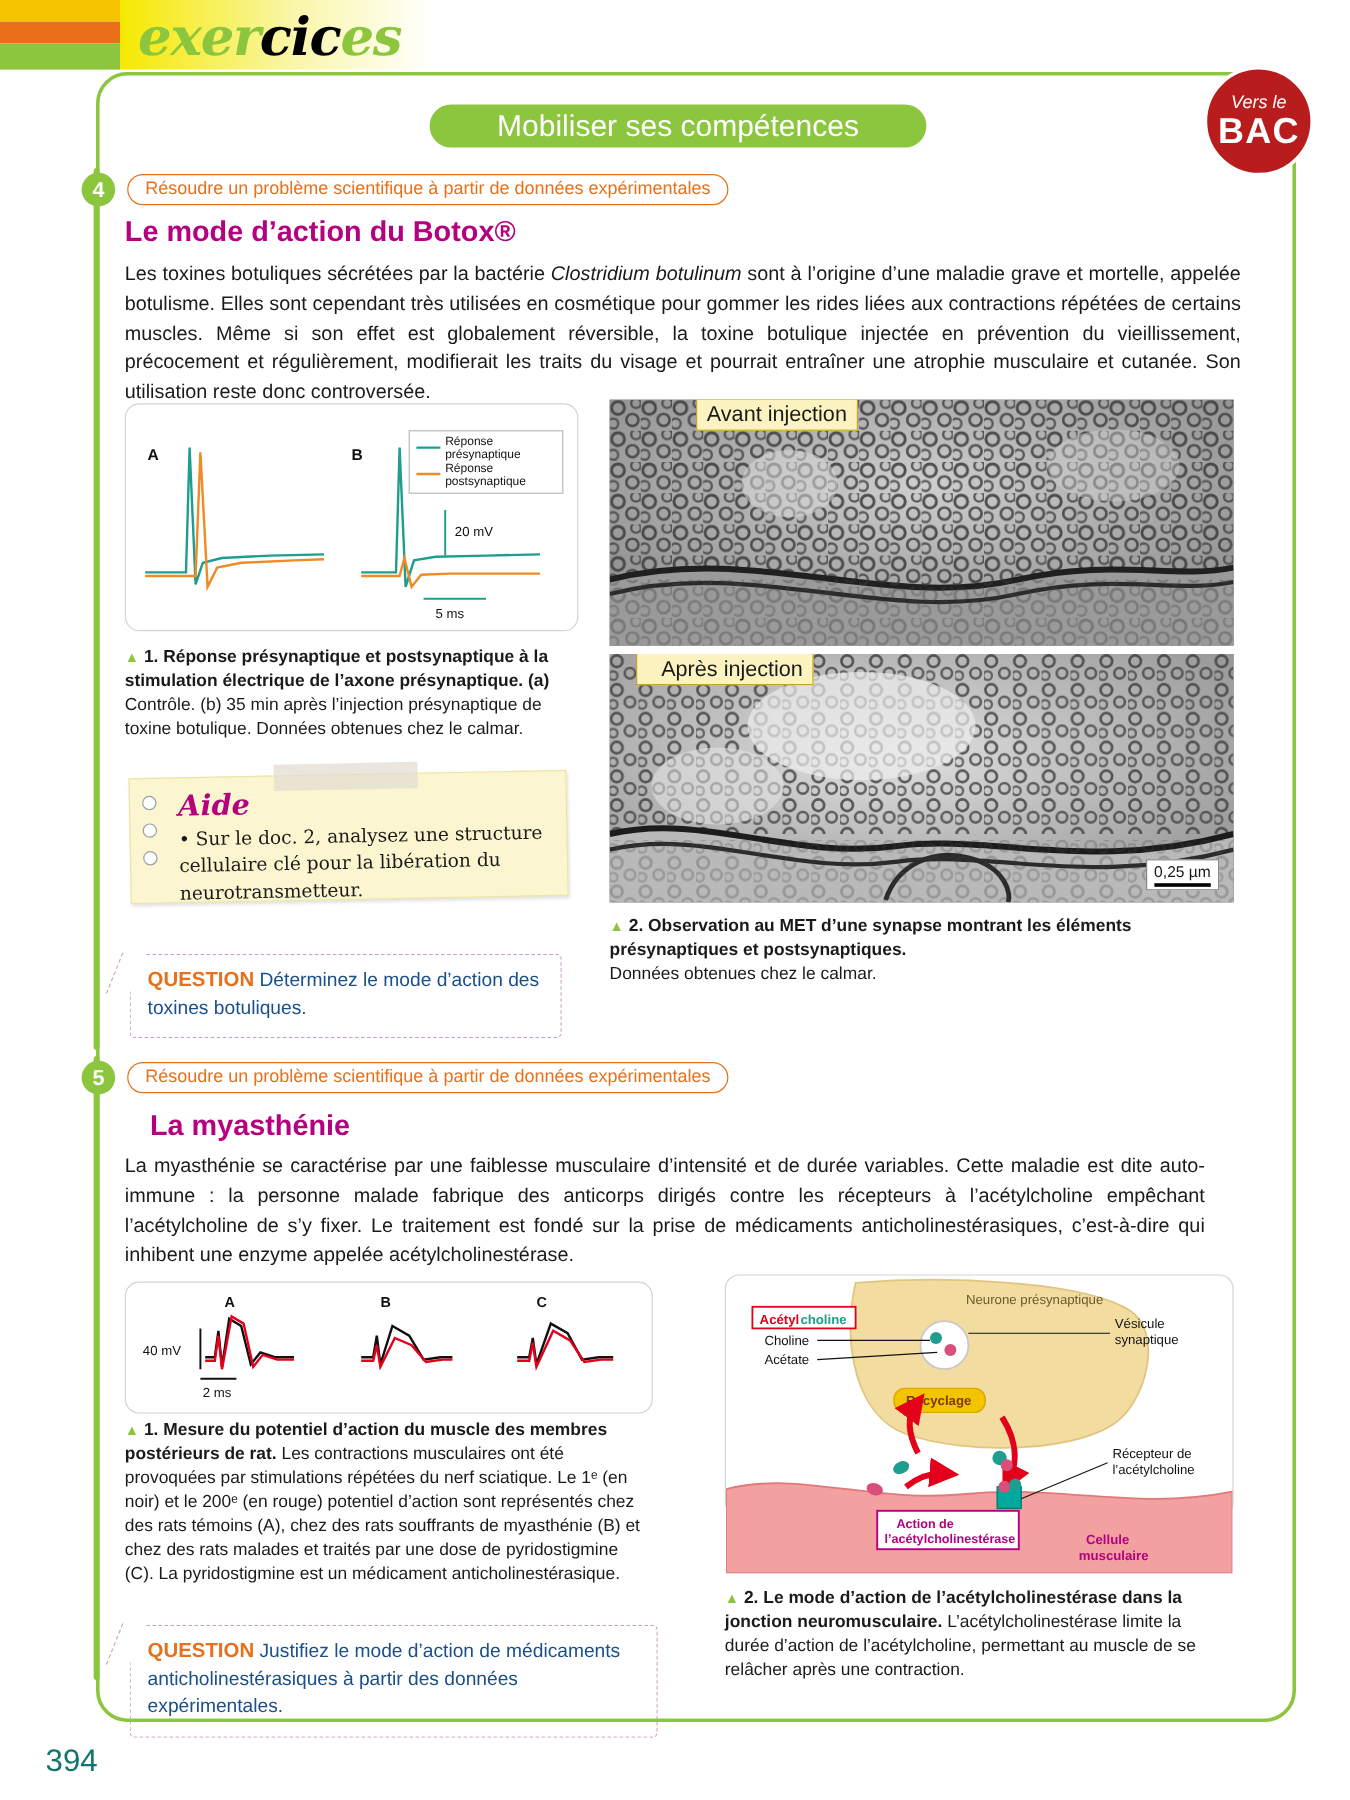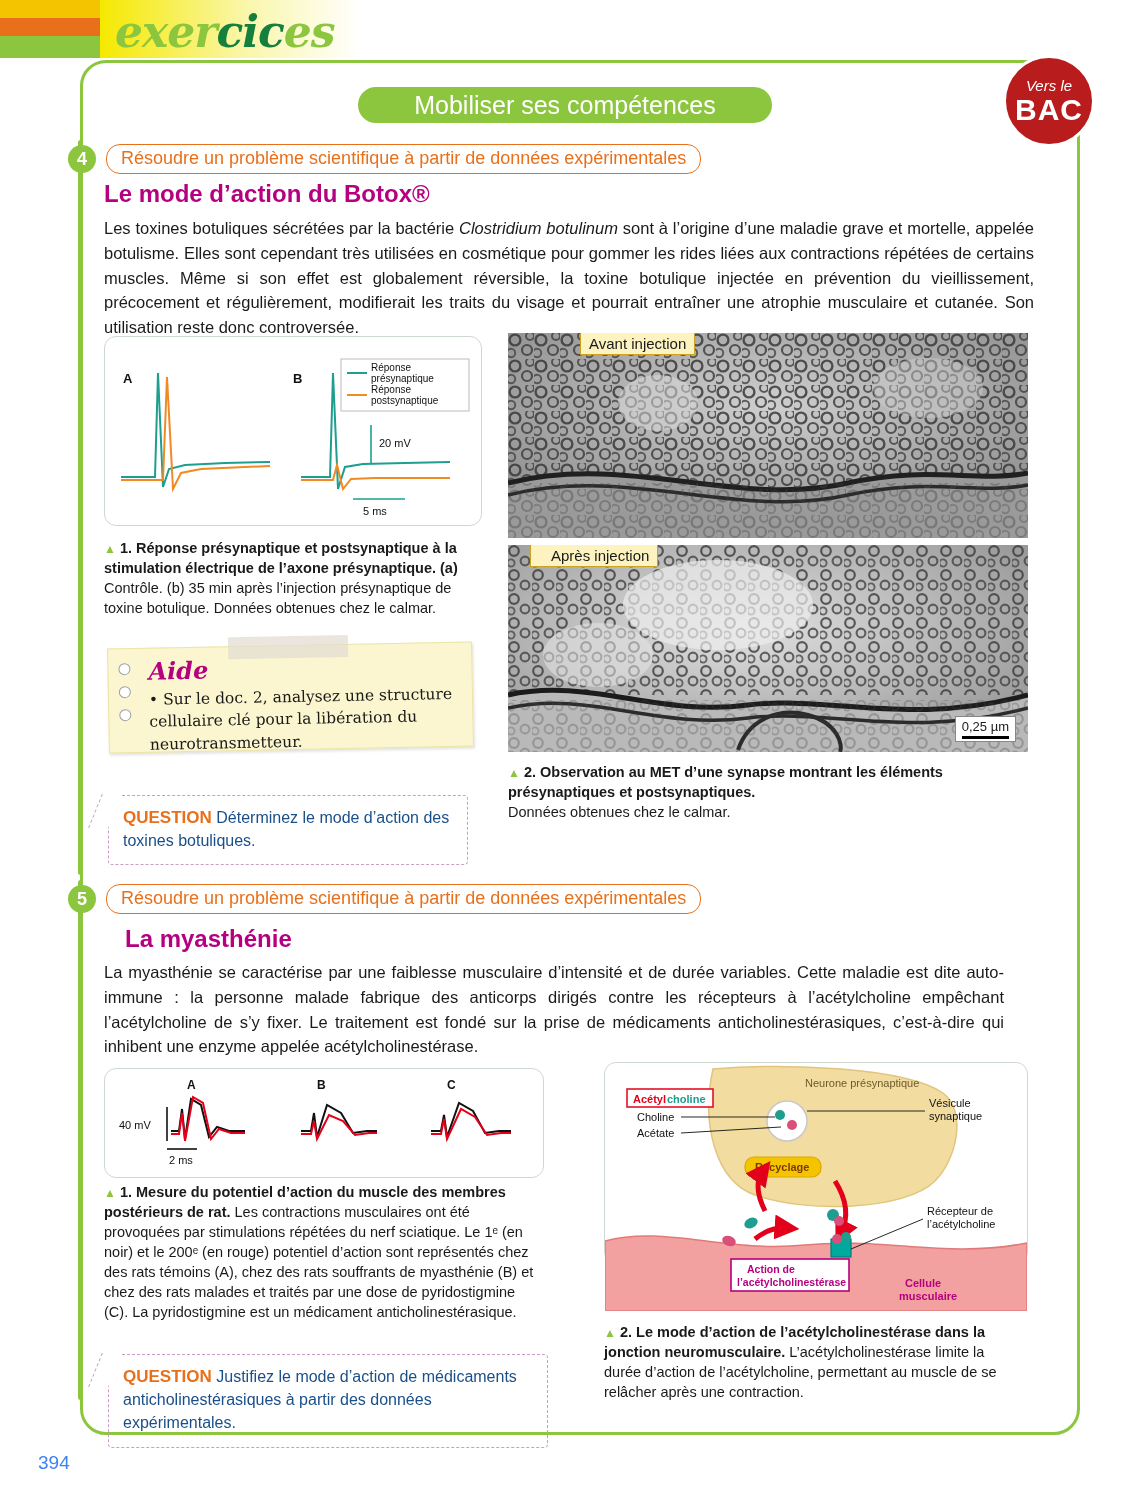--- a/index.html
+++ b/index.html
@@ -18,21 +18,21 @@
   .topbar-orange{position:absolute;left:0;top:18px;width:100px;height:18px;background:#e8701a;}
   .topbar-green{position:absolute;left:0;top:36px;width:100px;height:22px;background:#8cc63e;}
   .header-fade{position:absolute;left:100px;top:0;width:260px;height:58px;
     background:linear-gradient(90deg,#f5e900 0%, #faf6a8 55%, #ffffff 100%);}
   .exercices-title{
     position:absolute;left:115px;top:6px;
     font-family:"DejaVu Serif", serif;
     font-style:italic;font-weight:bold;font-size:44px;
     color:#8cc63e;letter-spacing:-1px;
   }
-  .exercices-title .mid{color:#15803d;}
+  .exercices-title .mid{color:#000000;}
 
   
   .frame{
     position:absolute;left:80px;top:60px;width:1000px;height:1375px;
     border:3px solid #8cc63e;border-radius:26px;
   }
 
   
   .banner{
     position:absolute;left:355px;top:84px;width:420px;height:42px;
@@ -52,21 +52,21 @@
 
   
   .ex-row{position:absolute;display:flex;align-items:center;}
   .ex-num{
     width:28px;height:28px;border-radius:50%;
     background:#8cc63e;color:#fff;font-weight:bold;font-size:18px;
     display:flex;align-items:center;justify-content:center;margin-right:10px;
   }
   .ex-pill{
     border:1.5px solid #e8701a;border-radius:14px;
-    padding:3px 14px 4px;color:#e8701a;font-size:18px;
+    padding:3px 14px 4px;color:#e8701a;font-size:15px;
     background:#fff;white-space:nowrap;
   }
   .ex-title{
     position:absolute;color:#b5007f;font-size:24px;font-weight:bold;
   }
   .body-text{
     position:absolute;font-size:16.5px;line-height:1.5;color:#1a1a1a;
     text-align:justify;
   }
   .body-text i{font-style:italic;}
@@ -120,31 +120,31 @@
     background:#fff;border-left:1.2px dashed #c99ec4;
     transform:skewX(-22deg);
   }
 
   
   .met{
     position:absolute;background:#6b6b6b;overflow:hidden;
   }
   .met-label{
     position:absolute;background:#fdf3c0;border:1px solid #c9a227;
-    font-size:15px;padding:2px 8px;color:#1a1a1a;z-index:4;
+    font-size:18px;padding:2px 8px;color:#1a1a1a;z-index:4;
   }
   .scalebar{
     position:absolute;right:12px;bottom:10px;background:#fff;
     padding:2px 6px;font-size:13px;border:1px solid #888;z-index:4;
   }
   .scalebar .bar{display:block;height:3px;background:#000;margin-top:2px;}
   .grain{position:absolute;inset:0;}
 
   
-  .pageno{position:absolute;left:38px;top:1452px;color:#3b82f6;font-size:19px;}
+  .pageno{position:absolute;left:38px;top:1452px;color:#0f766e;font-size:26px;}
 </style>
 </head>
 <body>
 
 <div class="header-fade"></div>
 <div class="topbar-yellow"></div>
 <div class="topbar-orange"></div>
 <div class="topbar-green"></div>
 <div class="exercices-title"><span>exer</span><span class="mid">cic</span><span>es</span></div>
 

